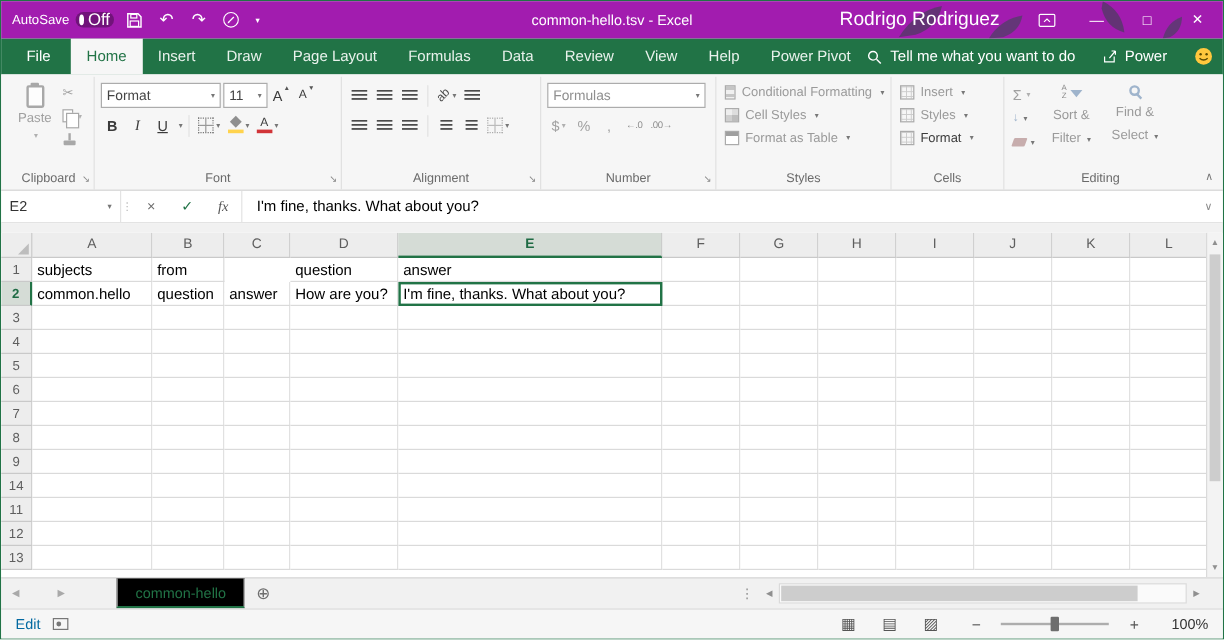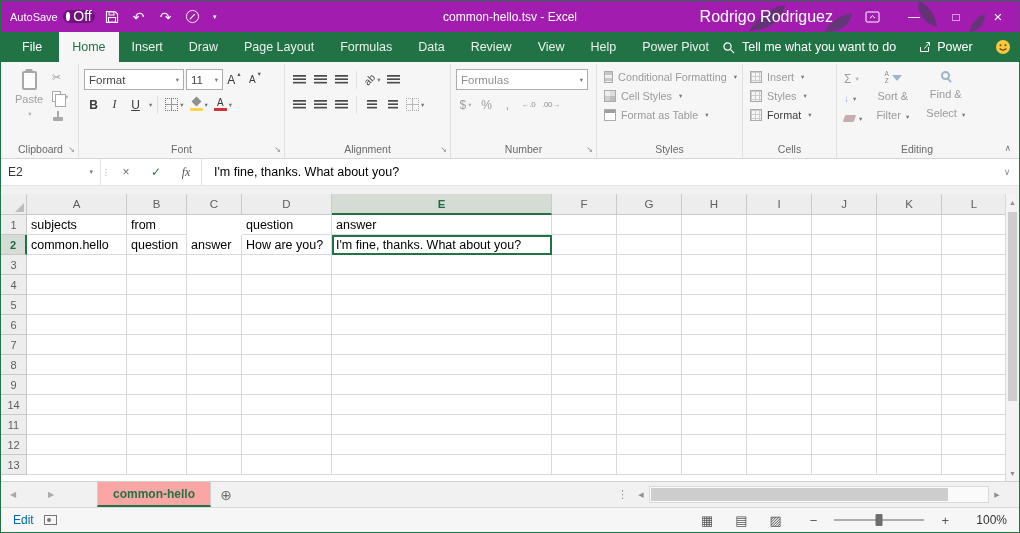--- a/index.html
+++ b/index.html
@@ -115,21 +115,21 @@
 .cell.active{outline:2px solid #217346;outline-offset:-2px;position:relative;z-index:2}
 .vscroll{position:absolute;top:0;right:0;bottom:0;width:14px;background:#F3F3F3;border-left:1px solid #DADADA;display:flex;flex-direction:column}
 .vs-btn{height:16px;display:flex;align-items:center;justify-content:center;color:#8F8F8F;font-size:7px}
 .vs-track{flex:1;position:relative}
 .vs-thumb{position:absolute;left:2px;right:2px;top:2px;height:74%;background:#CDCDCD}
 
 
 .sheetbar{height:26px;background:#F1F1F1;border-top:1px solid #CFCFCF;display:flex;align-items:stretch;flex:0 0 auto}
 .snav{width:24px;display:flex;align-items:center;justify-content:center;color:#A9A9A9;font-size:8px}
 .snav.gap{margin-left:14px}
-.stab{display:flex;align-items:center;padding:0 15px;margin-left:34px;background:#fca5a5;color:#217346;font-weight:bold;font-size:12px;border-left:1px solid #D0D0D0;border-right:1px solid #D0D0D0;border-bottom:2px solid #217346}
+.stab{display:flex;align-items:center;padding:0 15px;margin-left:34px;background:#000000;color:#217346;font-weight:normal;font-size:12px;border-left:1px solid #D0D0D0;border-right:1px solid #D0D0D0;border-bottom:2px solid #217346}
 .addsheet{width:30px;display:flex;align-items:center;justify-content:center;color:#6E6E6E;font-size:14px}
 .sspacer{flex:1}
 .sdots{display:flex;align-items:center;color:#8F8F8F;font-size:11px;padding:0 5px}
 .hscroll{display:flex;align-items:stretch;width:372px;margin-right:14px}
 .hs-btn{width:16px;display:flex;align-items:center;justify-content:center;color:#8F8F8F;font-size:7px}
 .hs-track{flex:1;background:#FAFAFA;border:1px solid #DADADA;position:relative;margin:4px 0}
 .hs-thumb{position:absolute;left:1px;top:1px;bottom:1px;width:88%;background:#CDCDCD}
 
 
 .statusbar{height:25px;background:#F6F6F6;border-top:1px solid #D9D9D9;display:flex;align-items:center;flex:0 0 auto;padding:0 12px;gap:10px}

